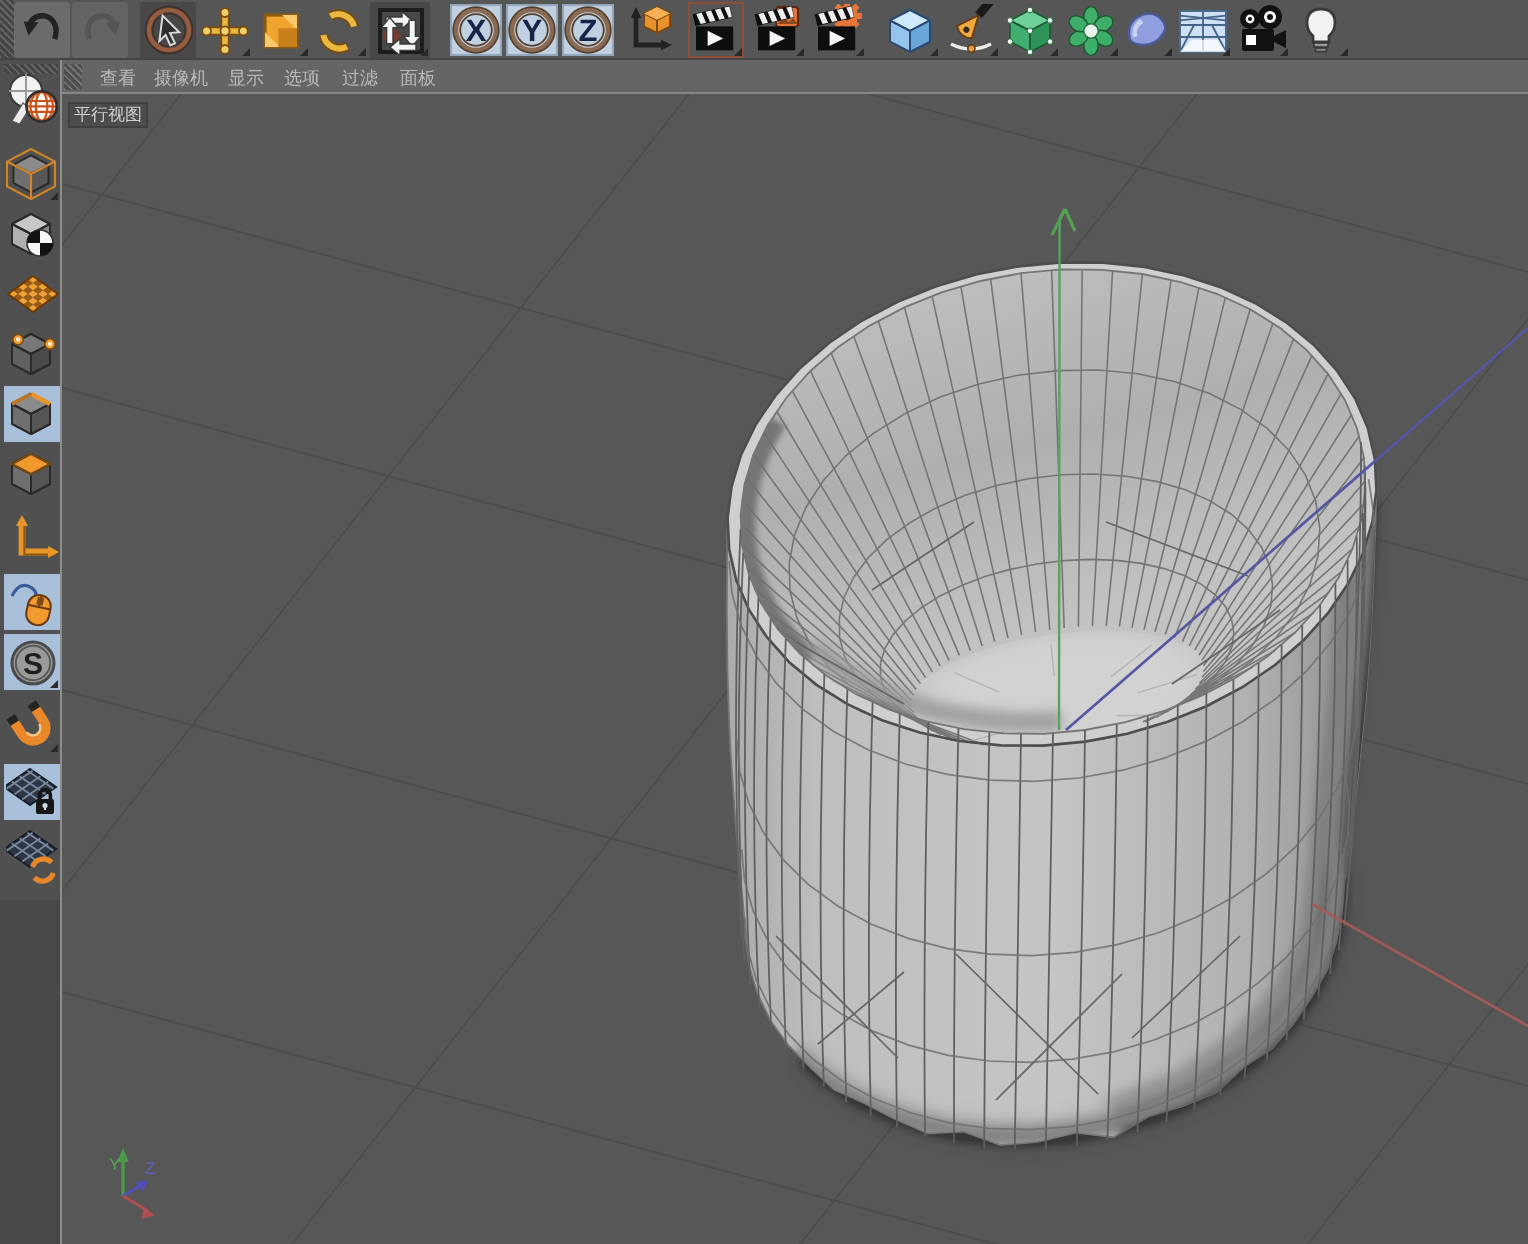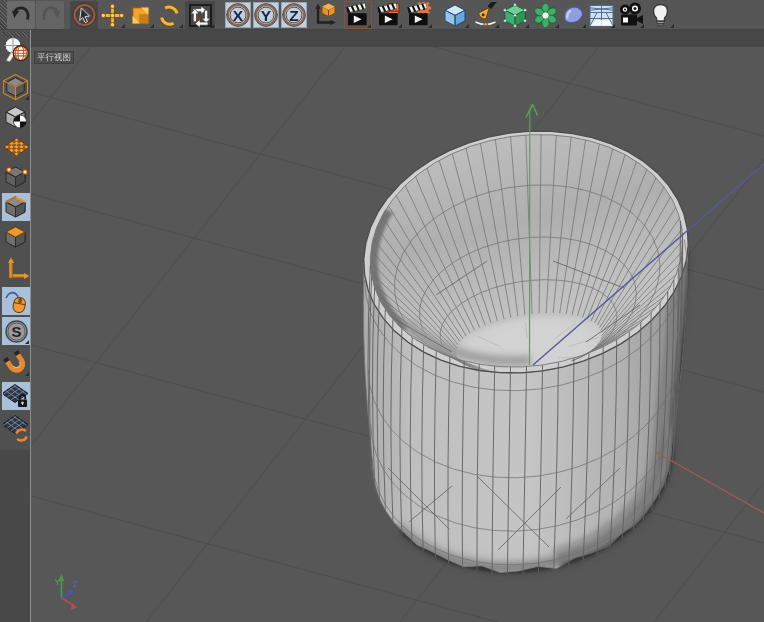--- a/index.html
+++ b/index.html
@@ -497,20 +497,29 @@
               <path d="M-3.9 6.3 L9.1 -2.7 M-7.8 3.6 L5.2 -5.4 M-11.7 0.9 L1.3 -8.1"></path>
             </g>
           </g>
 <g transform="translate(18.5,20)" fill="none" stroke="#e8882a" stroke-width="2.6">
             <path d="M-5.2 -1.5 A 5.7 5.7 0 0 1 4.3 -3.8"></path>
             <path d="M5.2 1.5 A 5.7 5.7 0 0 1 -4.3 3.8"></path>
           </g>
         </svg>
       </div>
     </div>
+ <div id="menubar">
+      <div class="mgrip"></div>
+  <span style="left:19px">查看</span>
+      <span style="left:46px">摄像机</span>
+      <span style="left:83px">显示</span>
+  <span style="left:111px">选项</span>
+      <span style="left:140px">过滤</span>
+      <span style="left:169px">面板</span>
+ </div>
  <div id="viewport"><svg id="vp" width="733" height="575" viewBox="31 47 733 575">
 <rect x="31" y="47" width="733" height="575" fill="#575757"></rect>
 <g stroke="#4d4d4d" stroke-width="1">
           <line x1="31" y1="-62" x2="764" y2="136"></line>
           <line x1="31" y1="92" x2="764" y2="290"></line>
           <line x1="31" y1="194" x2="764" y2="392"></line>
           <line x1="31" y1="345" x2="764" y2="543"></line>
           <line x1="31" y1="496" x2="764" y2="694"></line>
           <line x1="31" y1="648" x2="764" y2="846"></line>
           <line x1="-160" y1="40" x2="-618" y2="622"></line>

